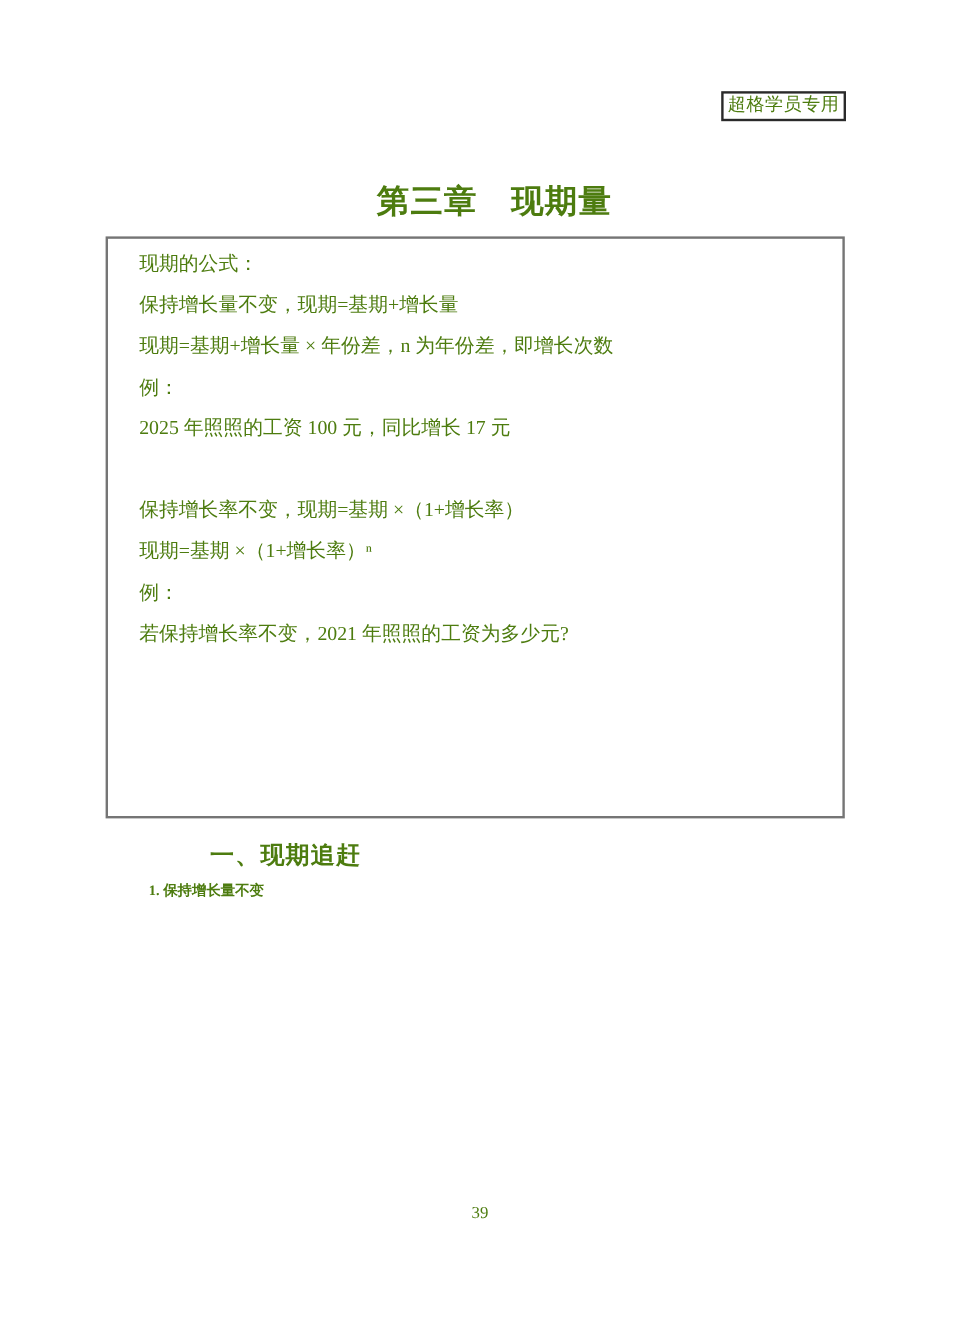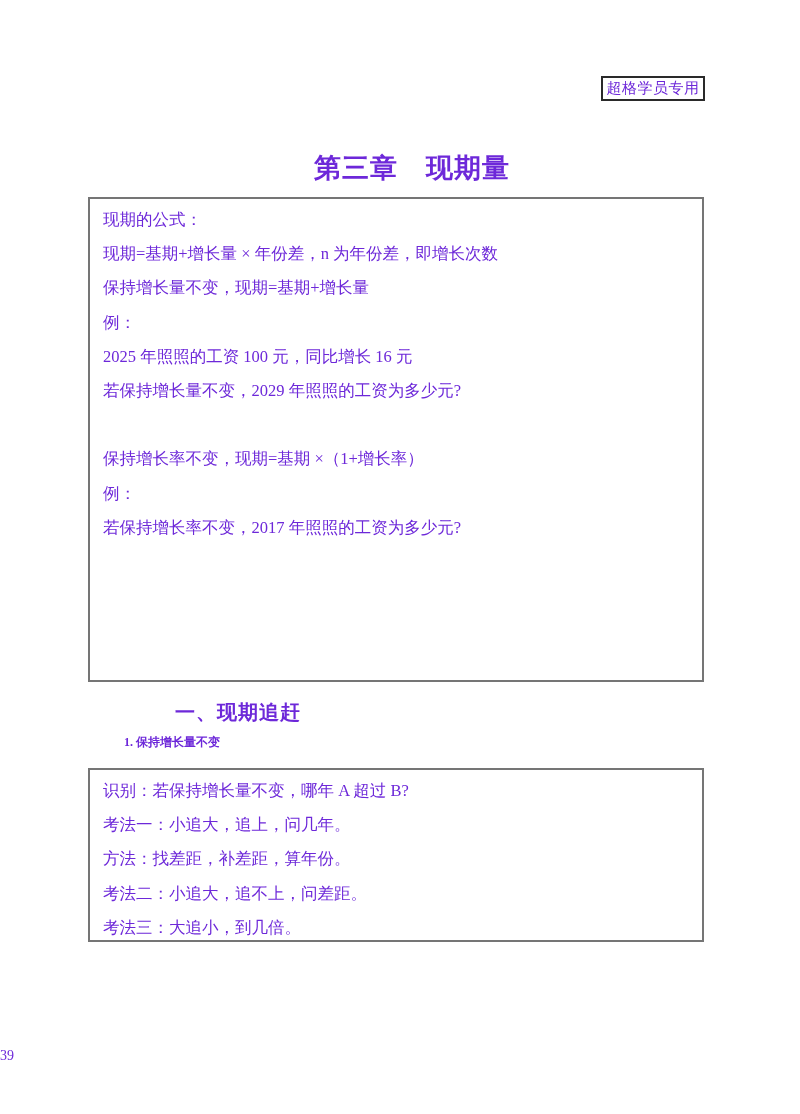--- a/index.html
+++ b/index.html
@@ -2,21 +2,21 @@
 <html><head>
 <meta charset="utf-8">
 <style>
   html, body { margin: 0; padding: 0; background: #ffffff; }
   .page {
     position: relative;
     width: 800px;
     height: 1114px;
     background: #ffffff;
     font-family: "Liberation Serif", "DejaVu Serif", serif;
-    color: #6d28d9;
+    color: #4d7c0f;
     overflow: hidden;
   }
   .member-tag {
     position: absolute;
     left: 601px;
     top: 76px;
     width: 104px;
     height: 25px;
     box-sizing: border-box;
     border: 2px solid #2a2a2a;
@@ -35,21 +35,21 @@
     font-size: 27px;
     font-weight: bold;
     letter-spacing: 1px;
   }
   .rule-box {
     position: absolute;
     left: 88px;
     width: 616px;
     box-sizing: border-box;
     border: 2px solid #757575;
-    padding: 4px 13px;
+    padding: 4px 26px;
     font-size: 16.5px;
     overflow: hidden;
   }
   .formula-box { top: 197px; height: 485px; }
   .method-box  { top: 768px; height: 174px; }
   .rule-box .line {
     line-height: 34.2px;
     height: 34.2px;
     white-space: pre;
   }
@@ -65,55 +65,48 @@
   .subsection-heading {
     position: absolute;
     left: 124px;
     top: 734px;
     font-size: 12px;
     font-weight: bold;
   }
   .page-number {
     position: absolute;
     left: 0;
-    top: 1048px;
+    top: 1004px;
     width: 100%;
-    text-align: left;
+    text-align: center;
     font-size: 14px;
   }
 </style>
 </head>
 <body>
 
 <div class="page">
 
   <div class="member-tag">超格学员专用</div>
 
   <h1 class="chapter-title">第三章　现期量</h1>
 
   <div class="rule-box formula-box">
     <div class="line">现期的公式：</div>
+    <div class="line">保持增长量不变，现期=基期+增长量</div>
     <div class="line">现期=基期+增长量 × 年份差，n 为年份差，即增长次数</div>
-    <div class="line">保持增长量不变，现期=基期+增长量</div>
     <div class="line">例：</div>
-    <div class="line">2025 年照照的工资 100 元，同比增长 16 元</div>
-    <div class="line">若保持增长量不变，2029 年照照的工资为多少元?</div>
+    <div class="line">2025 年照照的工资 100 元，同比增长 17 元</div>
     <div class="line"></div>
     <div class="line">保持增长率不变，现期=基期 ×（1+增长率）</div>
+    <div class="line">现期=基期 ×（1+增长率）ⁿ</div>
     <div class="line">例：</div>
-    <div class="line">若保持增长率不变，2017 年照照的工资为多少元?</div>
+    <div class="line">若保持增长率不变，2021 年照照的工资为多少元?</div>
   </div>
 
   <div class="section-heading">一、现期追赶</div>
 
   <div class="subsection-heading">1. 保持增长量不变</div>
 
-  <div class="rule-box method-box">
-    <div class="line">识别：若保持增长量不变，哪年 A 超过 B?</div>
-    <div class="line">考法一：小追大，追上，问几年。</div>
-    <div class="line">方法：找差距，补差距，算年份。</div>
-    <div class="line">考法二：小追大，追不上，问差距。</div>
-    <div class="line">考法三：大追小，到几倍。</div>
-  </div>
 
   <div class="page-number">39</div>
 
 </div>
 
 </body></html>

